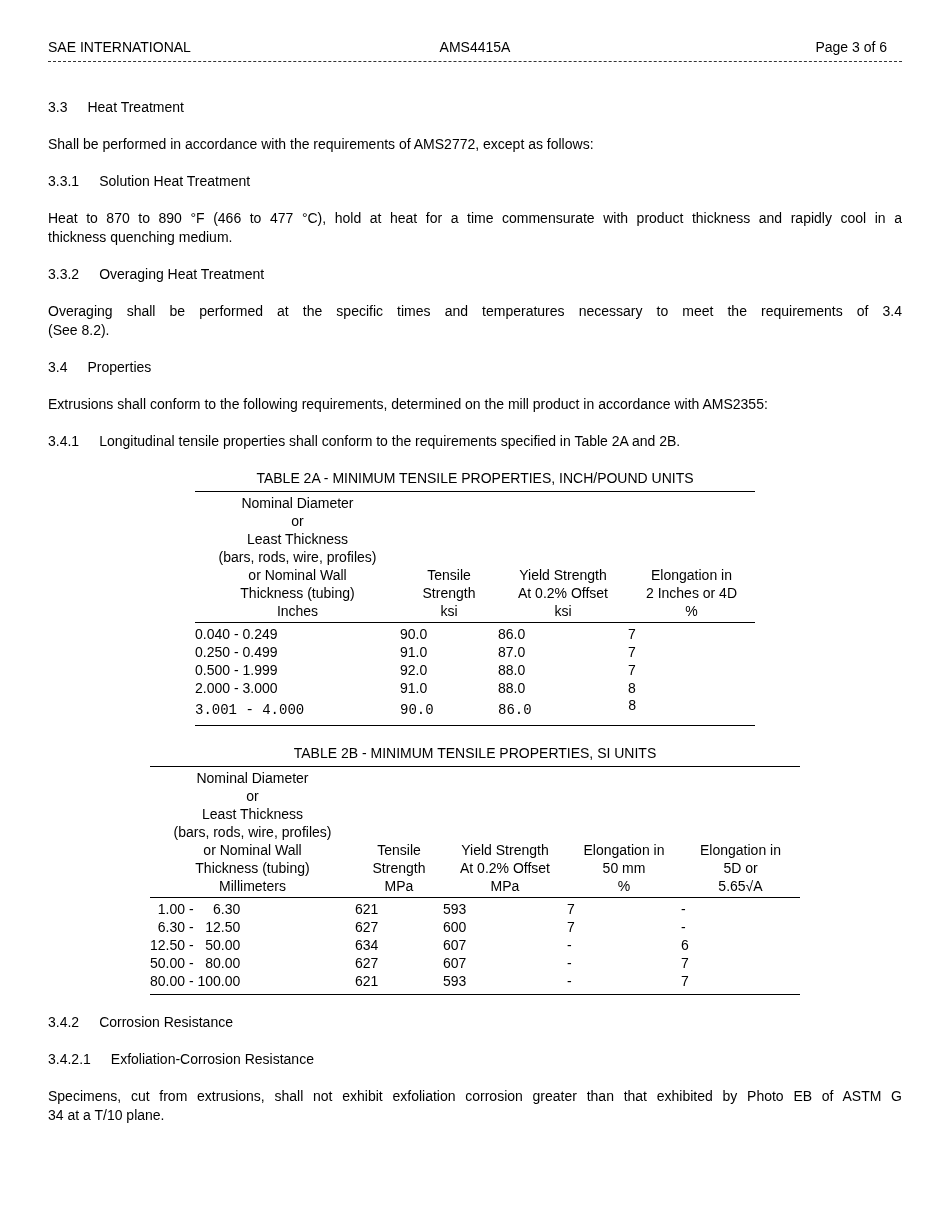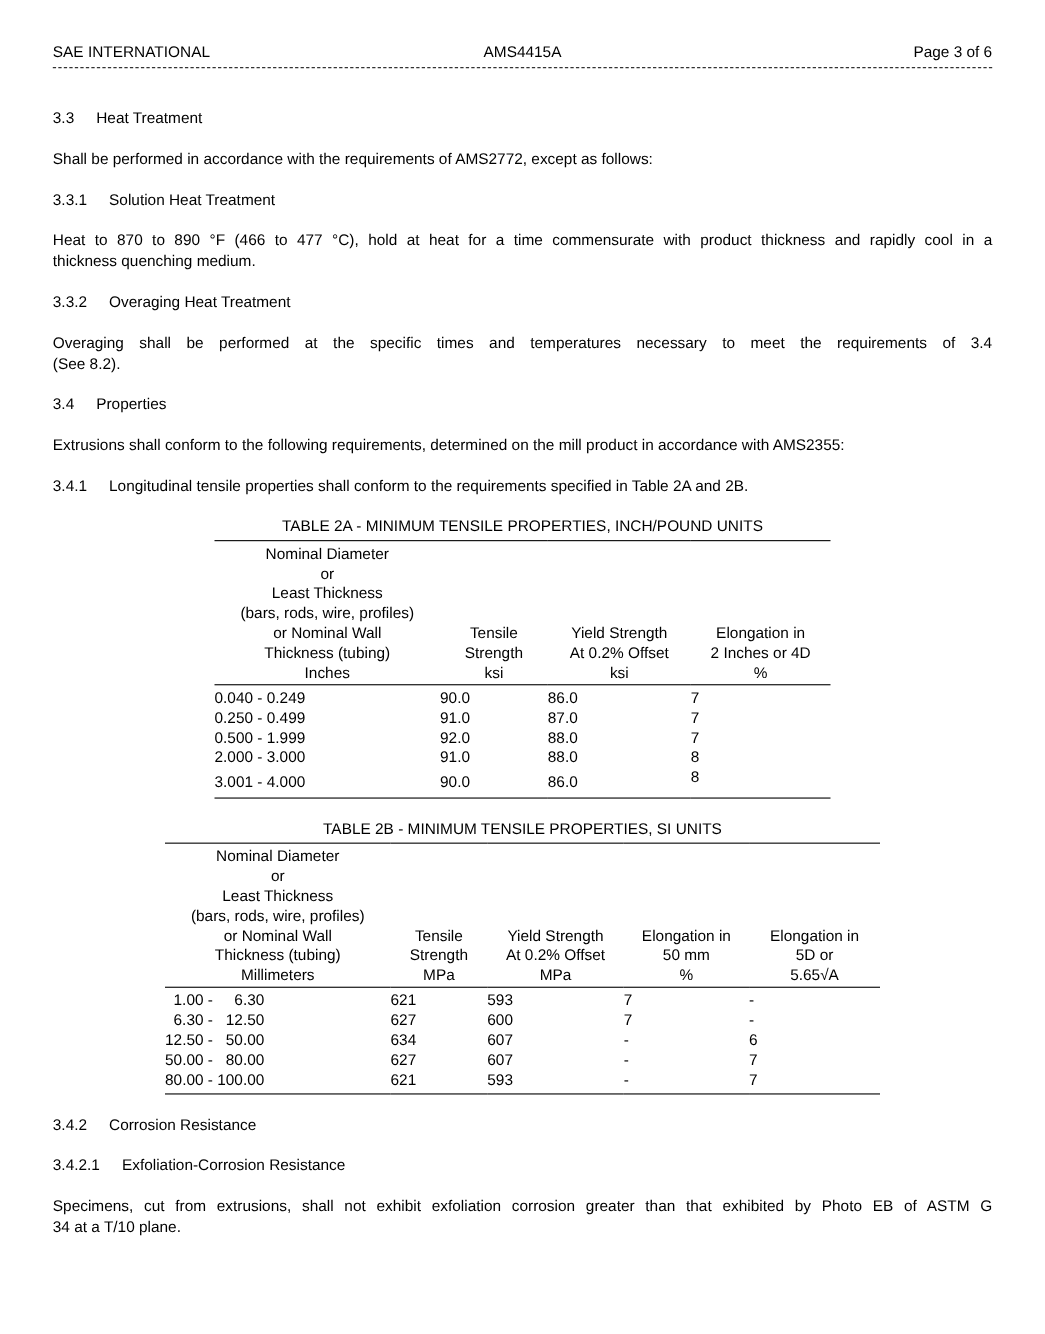--- a/index.html
+++ b/index.html
@@ -7,21 +7,21 @@
   body {
     width: 950px; height: 1213px; overflow: hidden;
     font-family: "Liberation Sans", sans-serif;
     font-size: 14px; color: #000;
   }
   .page { width: 950px; height: 1213px; padding: 38px 48px 0 48px; }
 
   
   .doc-header { position: relative; line-height: 19px; padding-bottom: 4px; border-bottom: 1px dashed #333; }
   .h-center { position: absolute; left: 50%; top: 0; transform: translateX(-50%); }
-  .h-right  { position: absolute; right: 0; top: 0; }
+  .h-right  { position: absolute; right: 15px; top: 0; }
 
   
   .content { padding-top: 36px; }
   .sec, .para, .tblwrap { margin-bottom: 18px; }
   .sec  { line-height: 19px; }
   .para { line-height: 19px; text-align: justify; }
   .secnum { margin-right: 20px; }
   .jline { text-align: justify; text-align-last: justify; }
   .jlast { text-align: left; text-align-last: left; }
 
@@ -34,21 +34,21 @@
     border-top: 1px solid #000; border-bottom: 1px solid #000;
   }
   .tblwrap thead th {
     font-weight: normal; text-align: center; vertical-align: bottom;
     line-height: 18px; white-space: pre-line; padding: 2px 0;
     border-bottom: 1px solid #000;
   }
   .tblwrap tbody td { text-align: left; line-height: 18px; padding: 0; }
   .tblwrap tbody tr:first-child td { padding-top: 2px; }
   
-  .t2a tbody tr:last-child td { height: 28px; vertical-align: bottom; padding-bottom: 6px; }
+  .t2a tbody tr:last-child td { height: 28px; vertical-align: bottom; padding-bottom: 6px; font-family: Liberation Mono, monospace; }
   .t2a tbody tr:last-child td:nth-child(4) { vertical-align: top; padding-bottom: 0; }
   .t2b tbody td:first-child { white-space: pre; }
   .t2b tbody tr:last-child td { padding-bottom: 4px; }
 
   .t2a .c1{width:205px}.t2a .c2{width:98px}.t2a .c3{width:130px}.t2a .c4{width:127px}
   .t2b .c1{width:205px}.t2b .c2{width:88px}.t2b .c3{width:124px}.t2b .c4{width:114px}.t2b .c5{width:119px}
 </style>
 </head>
 <body>
 

